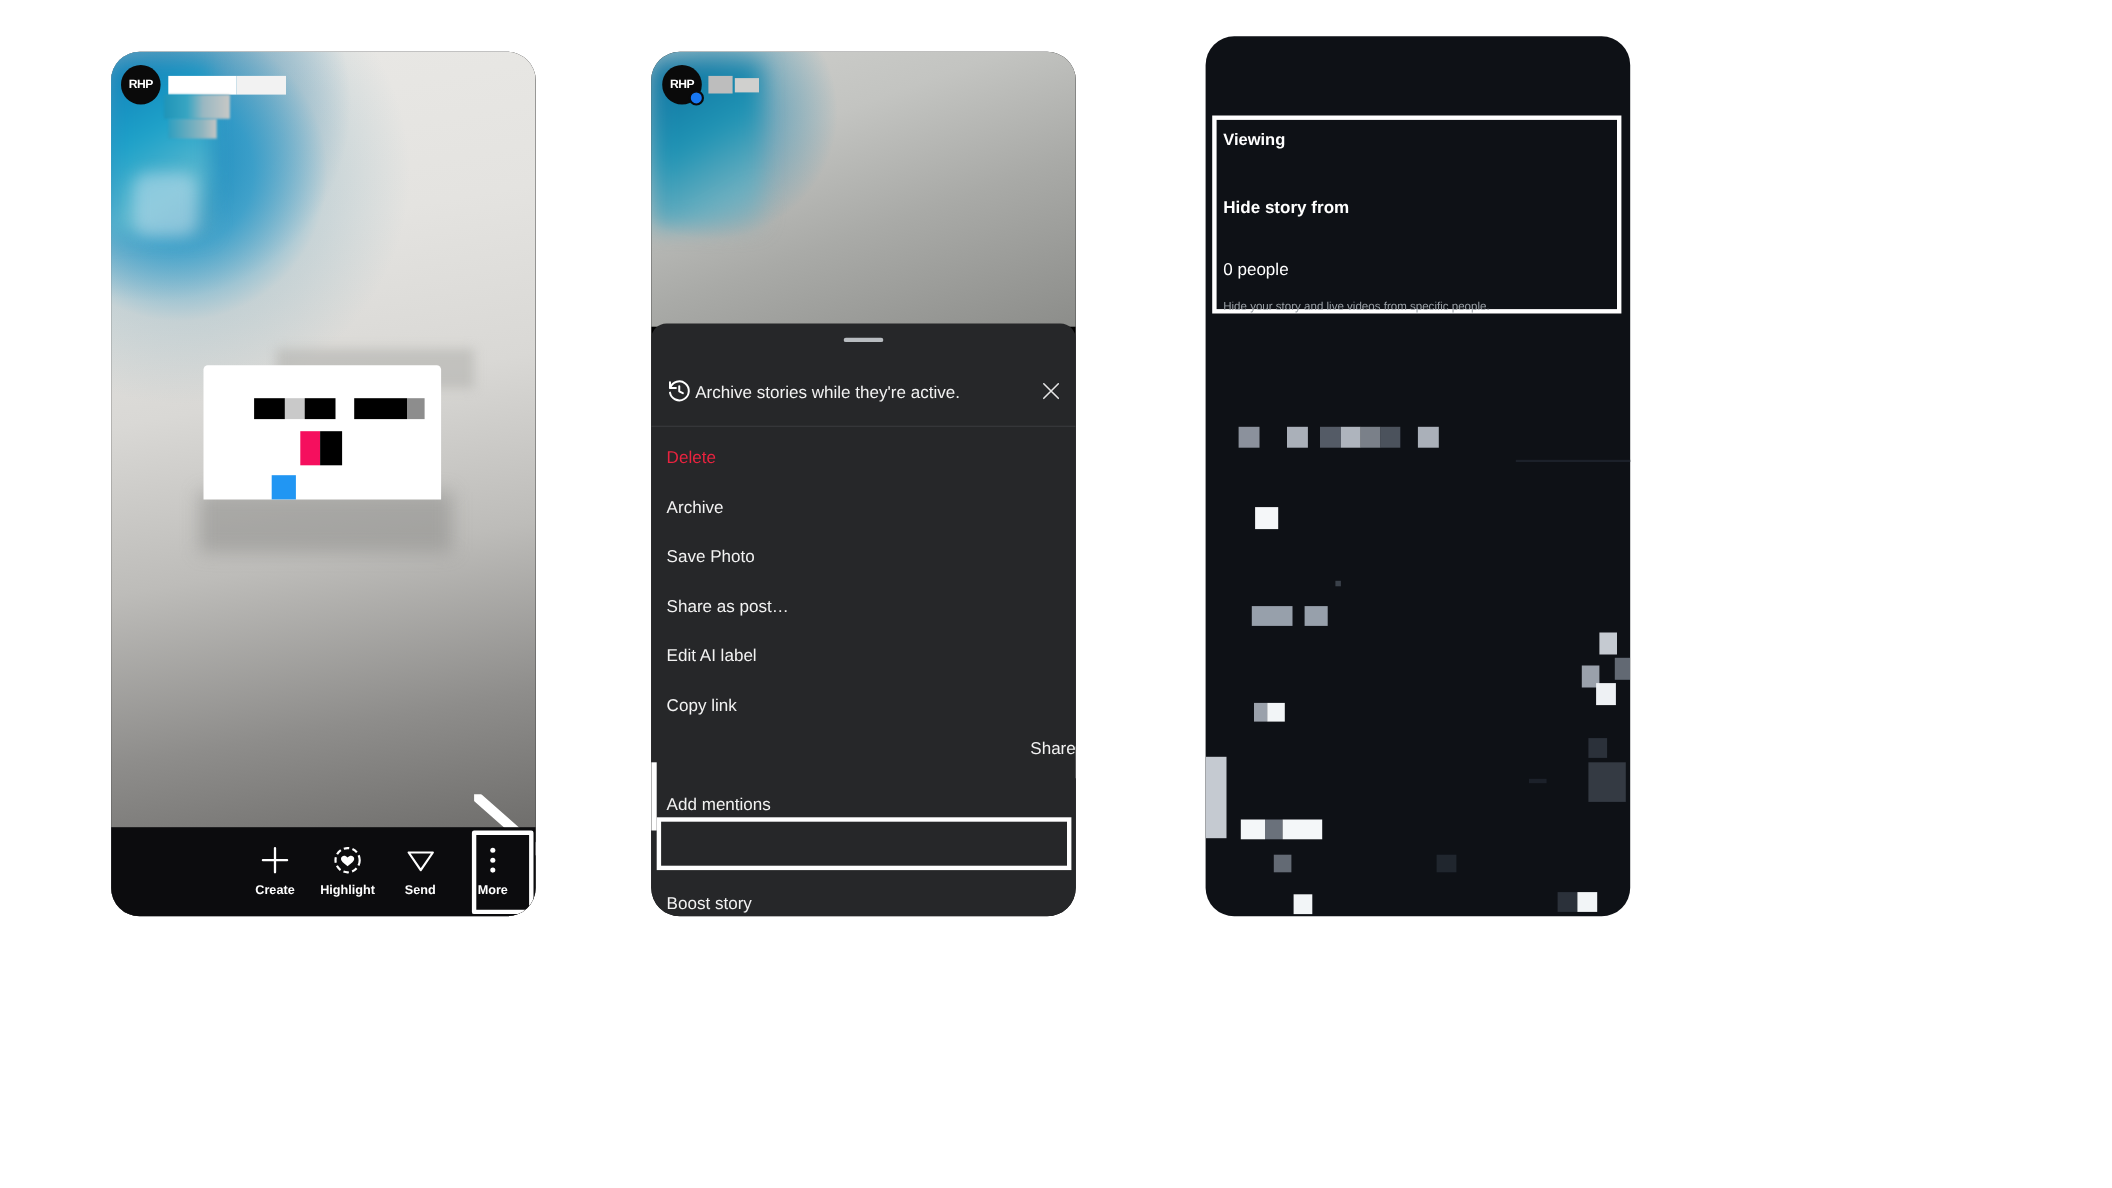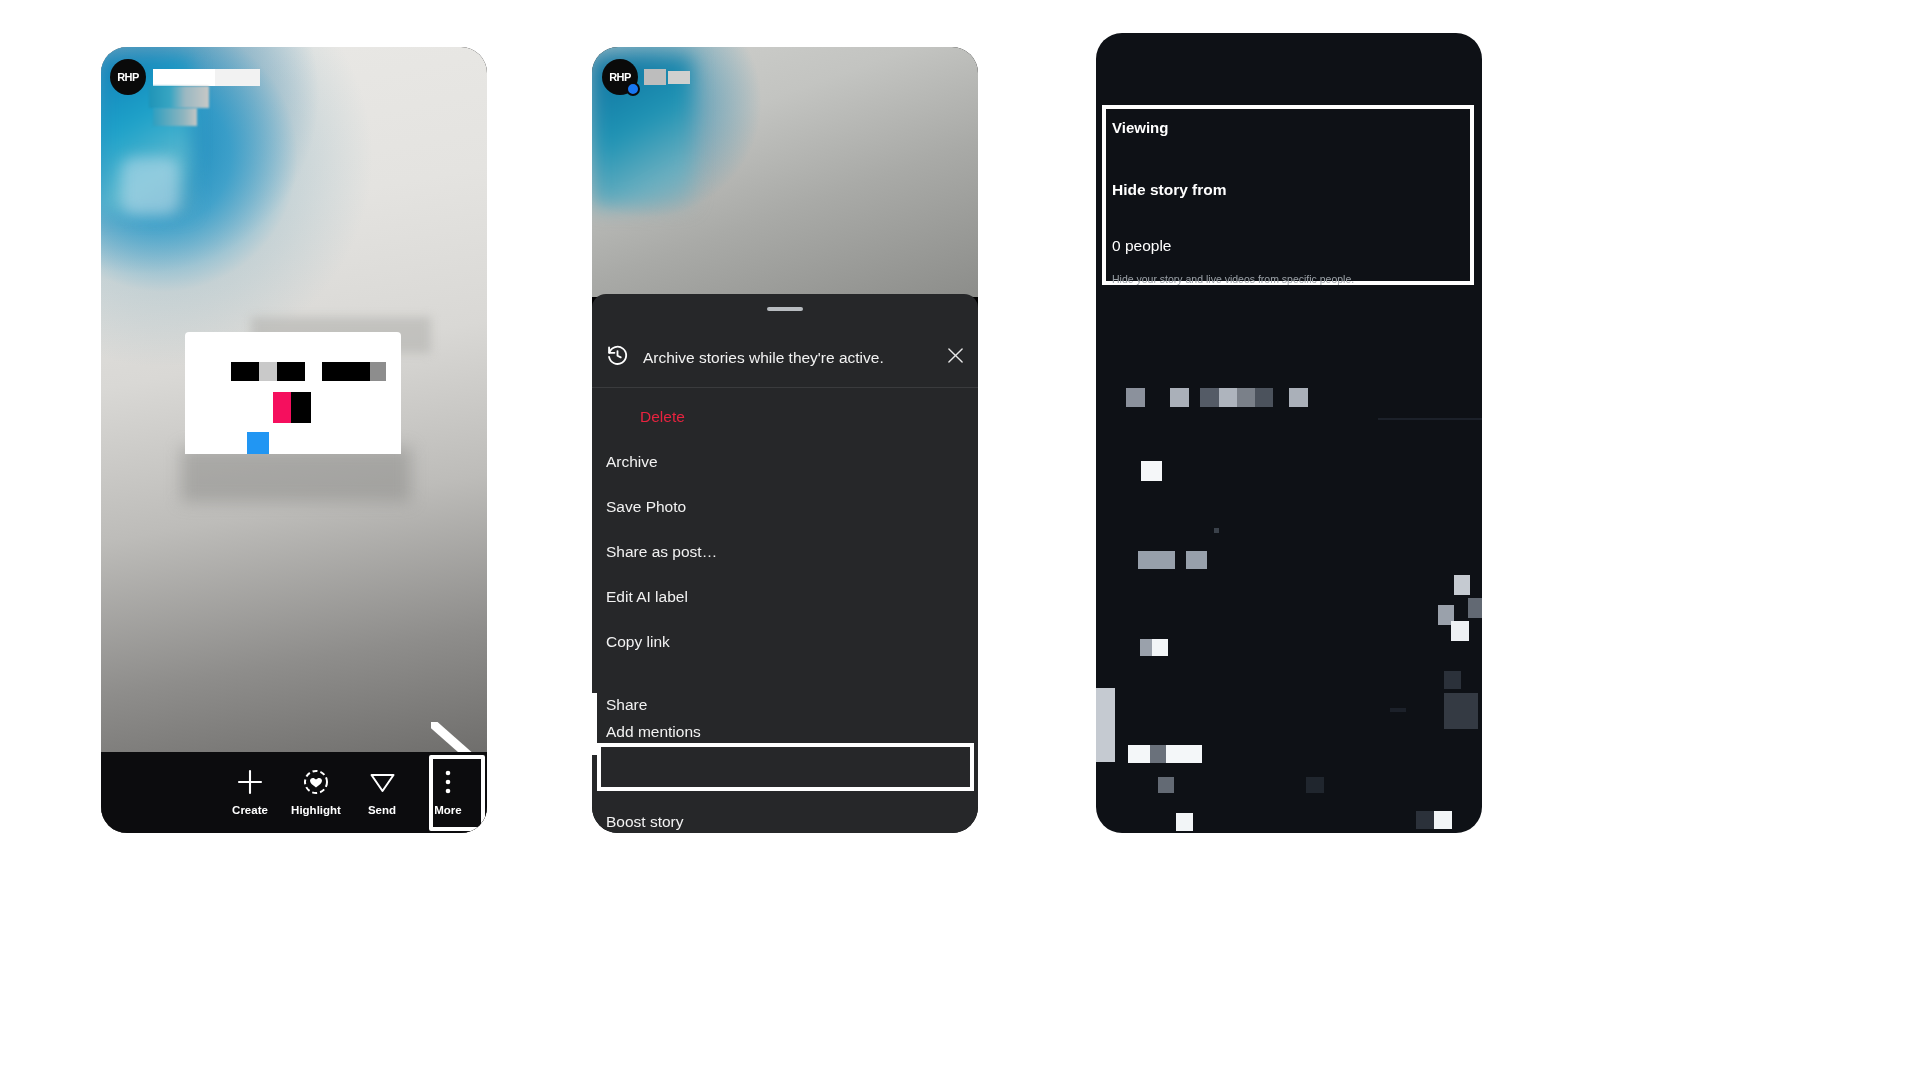--- a/index.html
+++ b/index.html
@@ -137,28 +137,28 @@
   }
   .p2-handle {
     position: absolute; left: 50%; transform: translateX(-50%); top: 13px;
     width: 36px; height: 4px; border-radius: 3px; background: #b8bcc0;
   }
   .p2-archrow {
     position: absolute; left: 0; right: 0; top: 34px; height: 60px;
     display: flex; align-items: center; padding: 0 14px;
     border-bottom: 1px solid #3a3b3d;
   }
-  .p2-archrow .txt { color: #f2f2f2; font-size: 15.5px; margin-left: 14px; flex: 1; }
+  .p2-archrow .txt { color: #f2f2f2; font-size: 15.5px; margin-left: 3px; flex: 1; }
   .p2-close { color: #e6e6e6; }
   .p2-item {
     position: absolute; left: 0; right: 0; height: 45px;
     display: flex; align-items: center; padding-left: 14px;
     color: #f2f2f2; font-size: 15.5px;
   }
-  .p2-item.danger { color: #e8233f; margin-left: 34px; }
+  .p2-item.danger { color: #e8233f; }
   .p2-leftbar {
     position: absolute; left: 0; top: 646px; width: 5px; height: 62px; background: #fff;
   }
   .p2-settings-hl {
     position: absolute; left: 5px; top: 696px; width: 377px; height: 48px;
     border: 4px solid #ffffff; pointer-events: none;
   }
   .p2-sidepill {
     position: absolute; right: -6px; top: 630px; width: 22px; height: 32px;
     border-radius: 50%; background: #cfcfcd;
@@ -311,21 +311,21 @@
         </div>
       <div class="p2-item" style="top:235px;">
           <span>Share as post…</span>
         </div>
       <div class="p2-item" style="top:280px;">
           <span>Edit AI label</span>
         </div>
       <div class="p2-item" style="top:325px;">
           <span>Copy link</span>
         </div>
-      <div class="p2-item" style="top:388px;">
+      <div class="p2-item" style="top:364px;justify-content:flex-end;">
           <span>Share</span>
         </div>
       <div class="p2-item" style="top:415px;">
           <span>Add mentions</span>
         </div>
       <div class="p2-item" style="top:505px;">
           <span>Boost story</span>
         </div>
     </div>
 

